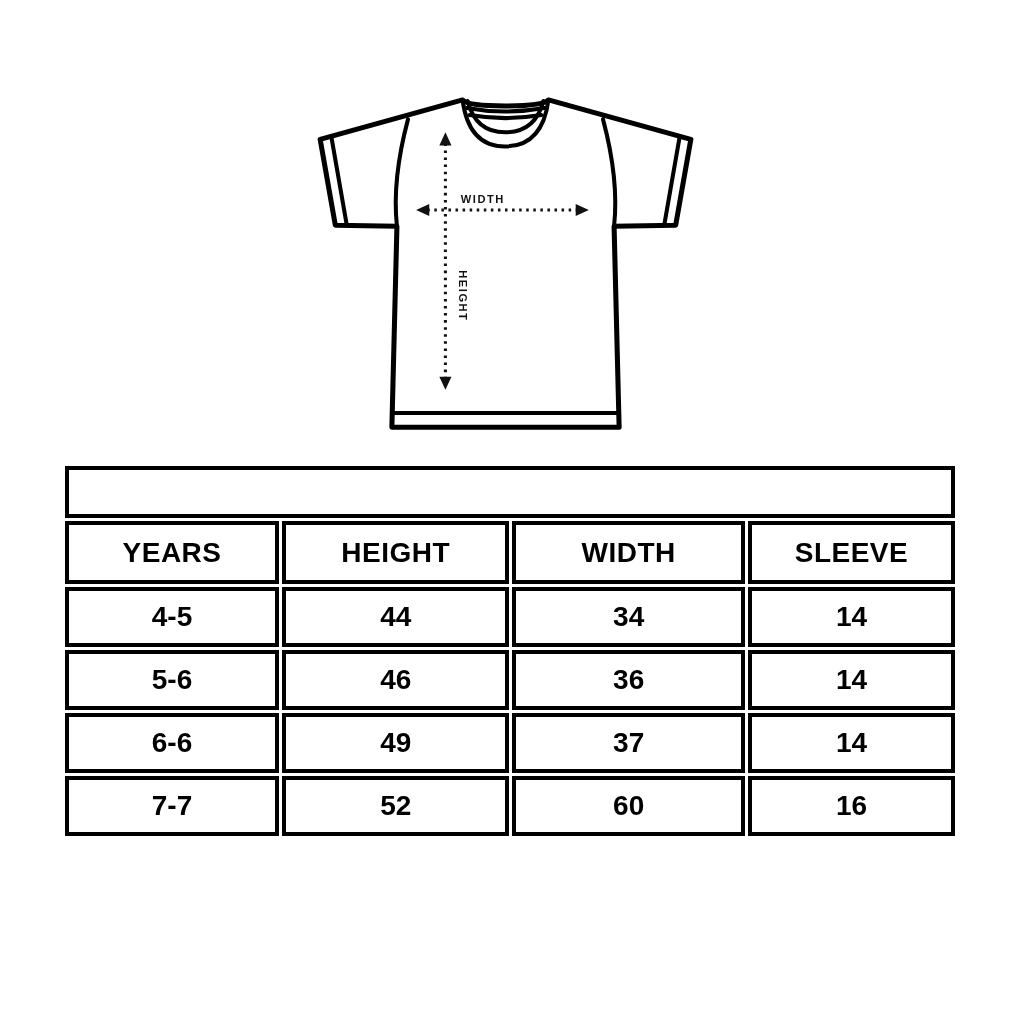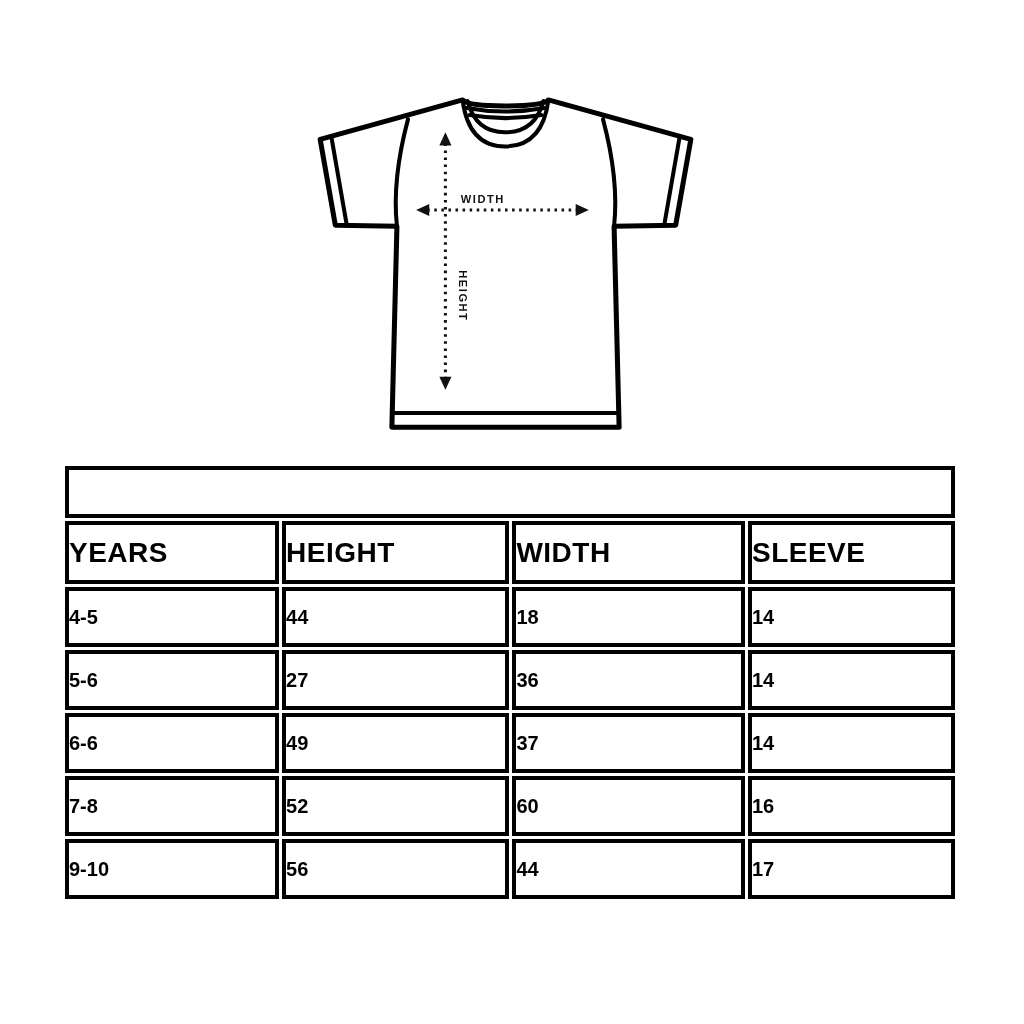--- a/index.html
+++ b/index.html
@@ -37,41 +37,41 @@
   }
   table.size-table {
     width: 100%;
     border-collapse: separate;
     border-spacing: 3px;
     table-layout: fixed;
   }
   table.size-table th, table.size-table td {
     border: 4px solid #000000;
     background: #ffffff;
-    text-align: left;
+    text-align: center;
     vertical-align: middle;
     font-weight: bold;
     padding: 0;
     margin-left: 17px;
   }
   th.table-title {
     background: #000000;
     color: #ffffff;
     font-size: 29px;
     height: 44px;
     letter-spacing: 1px;
     border-color: #000000;
   }
   tr.col-headers th {
     font-size: 28px;
     height: 55px;
     letter-spacing: 0.5px;
   }
   tbody td {
-    font-size: 20px;
+    font-size: 28px;
     height: 52px;
   }
 </style>
 </head>
 <body>
 
 <div class="tshirt-figure">
   <svg viewBox="0 0 400 345" xmlns="http://www.w3.org/2000/svg">
 
     <g fill="#ffffff" stroke="#000000" stroke-width="5" stroke-linejoin="round" stroke-linecap="round">
@@ -126,42 +126,36 @@
         <th>YEARS</th>
         <th>HEIGHT</th>
         <th>WIDTH</th>
         <th>SLEEVE</th>
       </tr>
     </thead>
     <tbody>
       <tr>
         <td>4-5</td>
         <td>44</td>
-        <td>18</td>
+        <td>34</td>
         <td>14</td>
       </tr>
       <tr>
         <td>5-6</td>
-        <td>27</td>
+        <td>46</td>
         <td>36</td>
         <td>14</td>
       </tr>
       <tr>
         <td>6-6</td>
         <td>49</td>
         <td>37</td>
         <td>14</td>
       </tr>
       <tr>
-        <td>7-8</td>
+        <td>7-7</td>
         <td>52</td>
         <td>60</td>
         <td>16</td>
-      </tr>
-      <tr>
-        <td>9-10</td>
-        <td>56</td>
-        <td>44</td>
-        <td>17</td>
       </tr>
     </tbody>
   </table>
 </div>
 
 </body></html>

